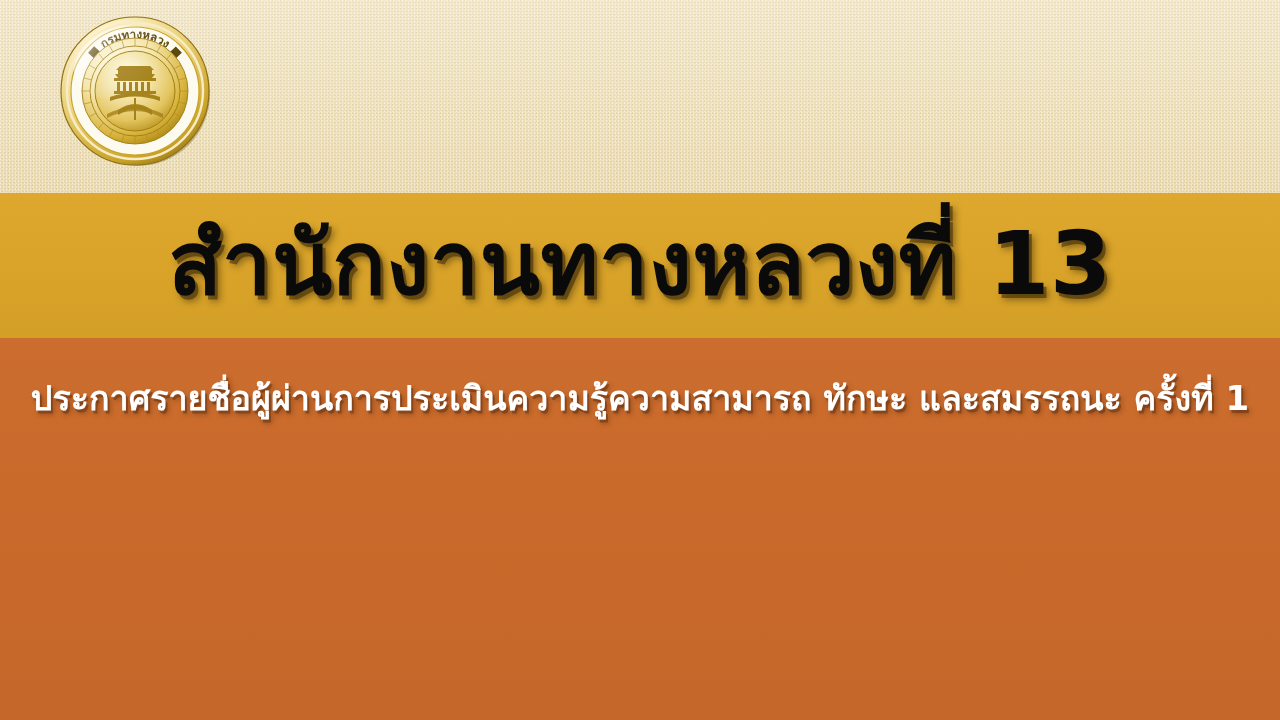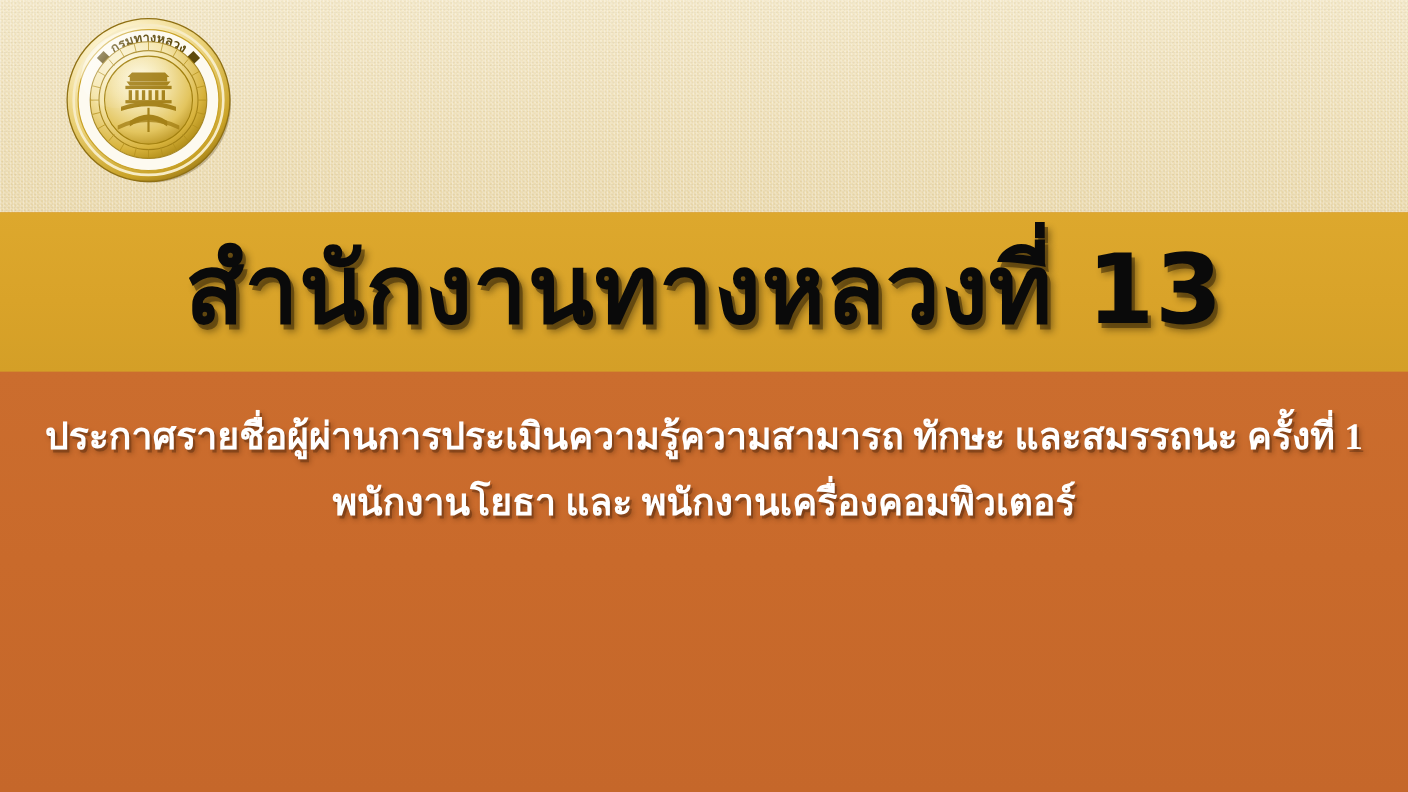--- a/index.html
+++ b/index.html
@@ -90,21 +90,20 @@
 
   .body-line {
     color: #ffffff;
     font-size: 34px;
     line-height: 60px;
     font-weight: 600;
     white-space: nowrap;
     text-shadow:
       2px 3px 0 rgba(90,45,15,0.45),
       3px 4px 5px rgba(70,33,8,0.40);
-    font-family: Liberation Serif, serif;
   }
 
   
   .emblem {
     position: absolute;
     left: 58px;
     top: 14px;
     width: 154px;
     height: 154px;
   }
@@ -225,17 +224,16 @@
     </svg>
   </div>
 
   <div class="band-title">
     <div class="title-text">สำนักงานทางหลวงที่ 13</div>
   </div>
 
   <div class="band-body">
     <div class="body-lines">
       <div class="body-line">ประกาศรายชื่อผู้ผ่านการประเมินความรู้ความสามารถ ทักษะ และสมรรถนะ ครั้งที่ 1</div>
-      <div class="body-line">พนักงานโยธา และ พนักงานเครื่องคอมพิวเตอร์</div>
     </div>
   </div>
 
 </div>
 
 </body></html>

